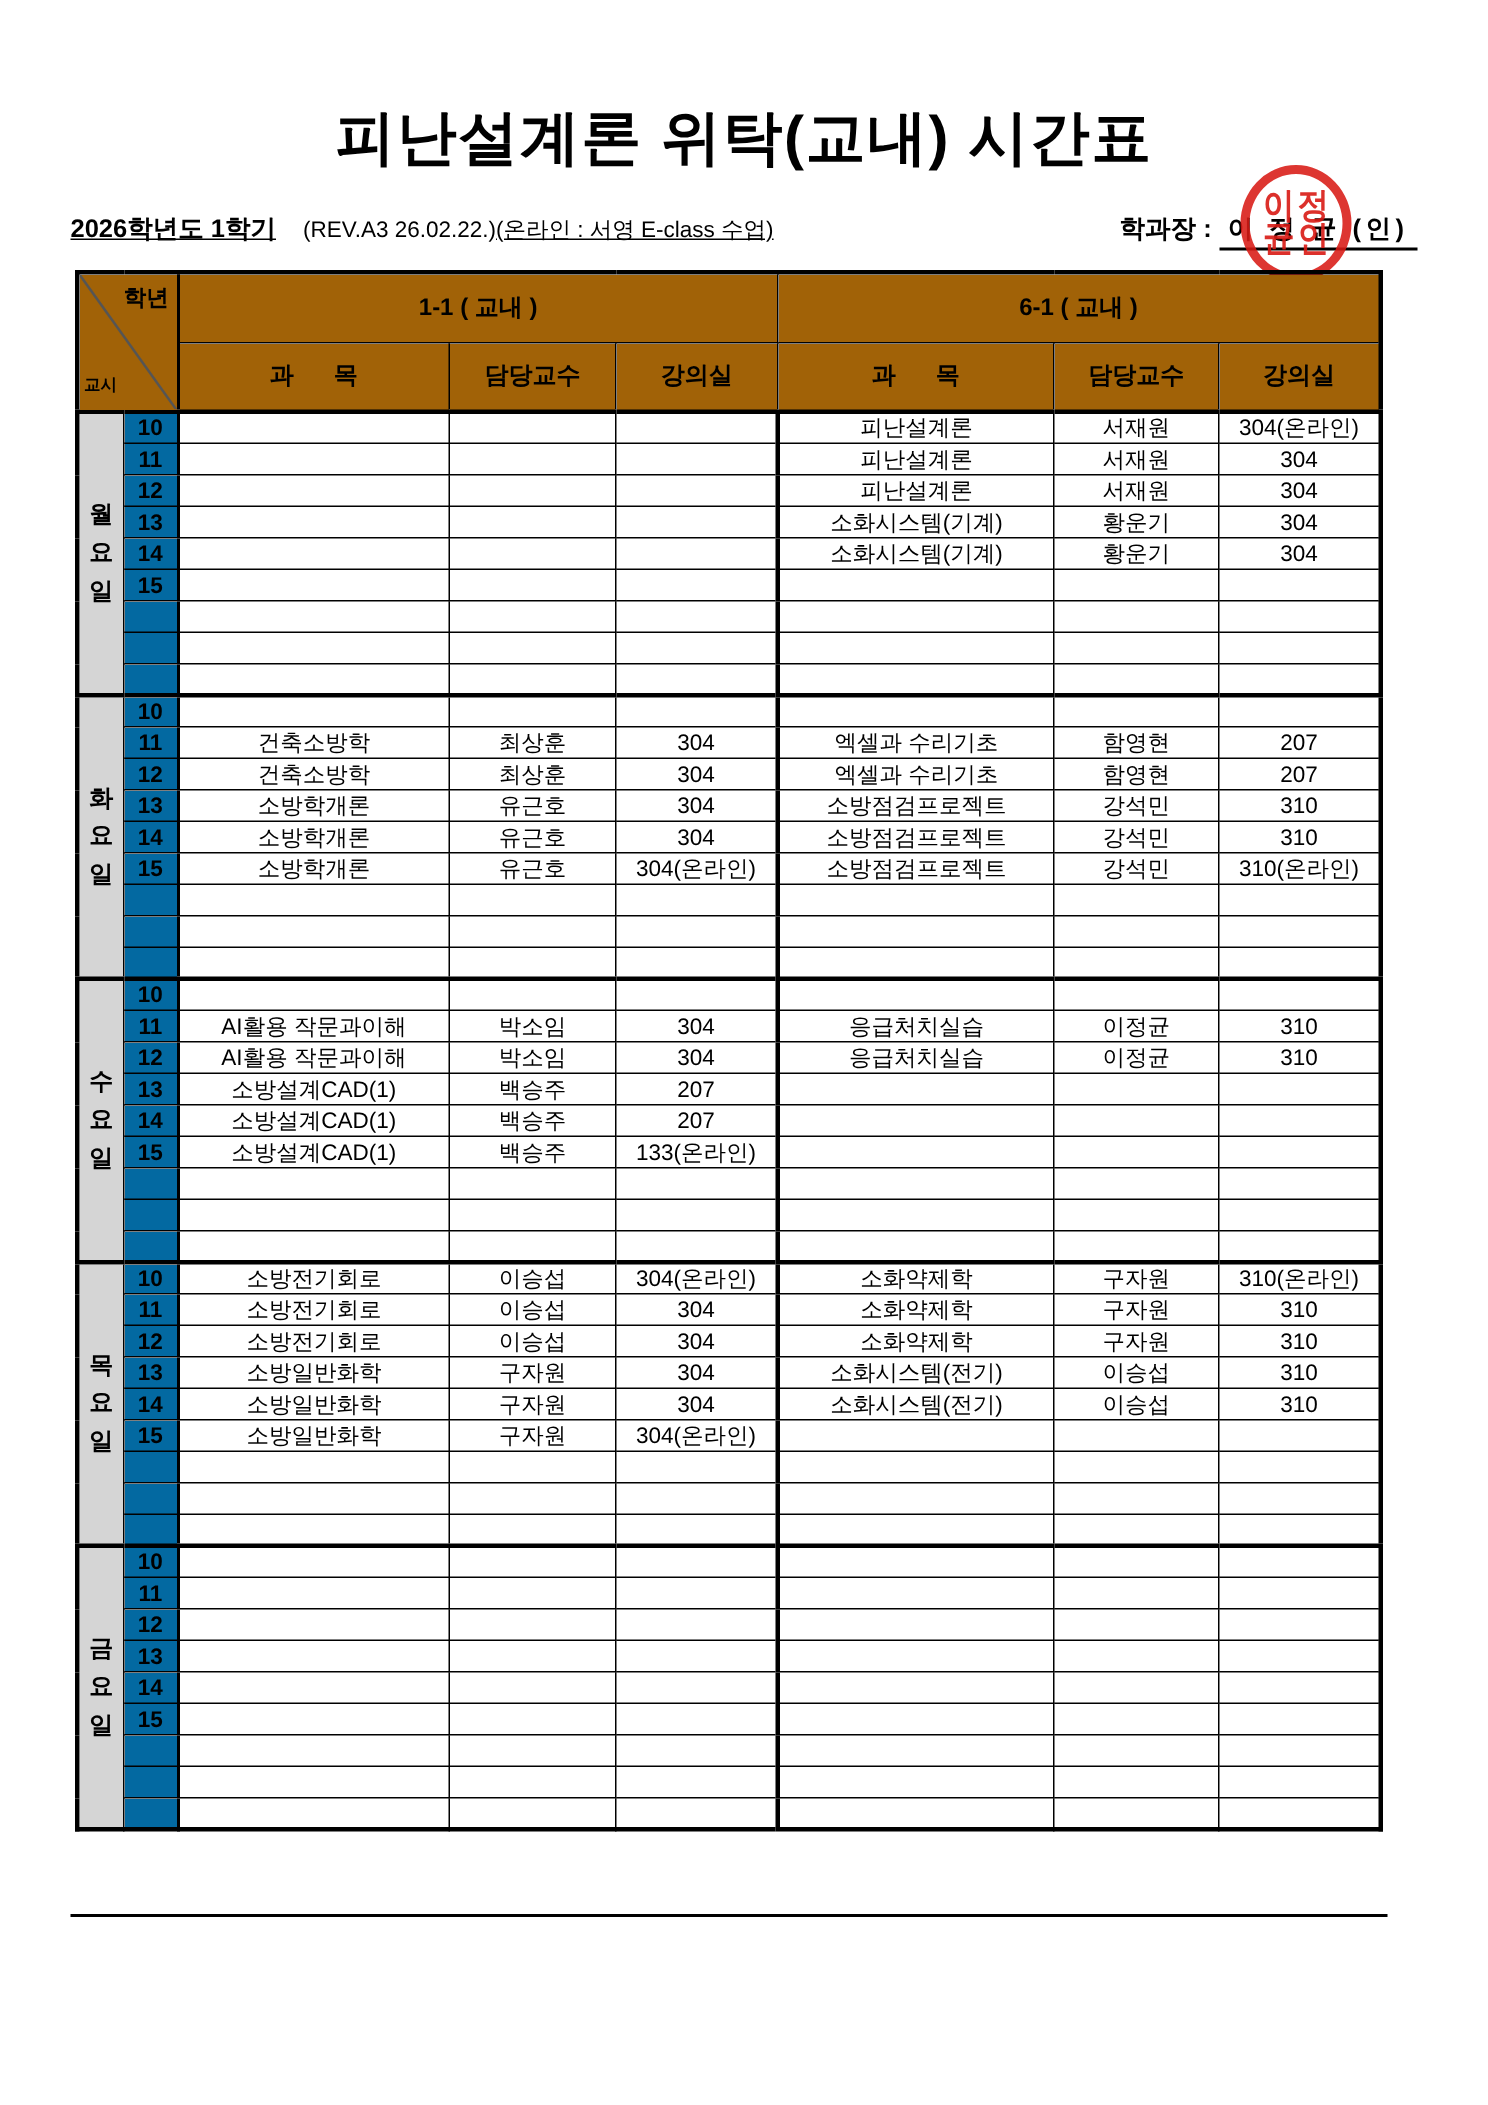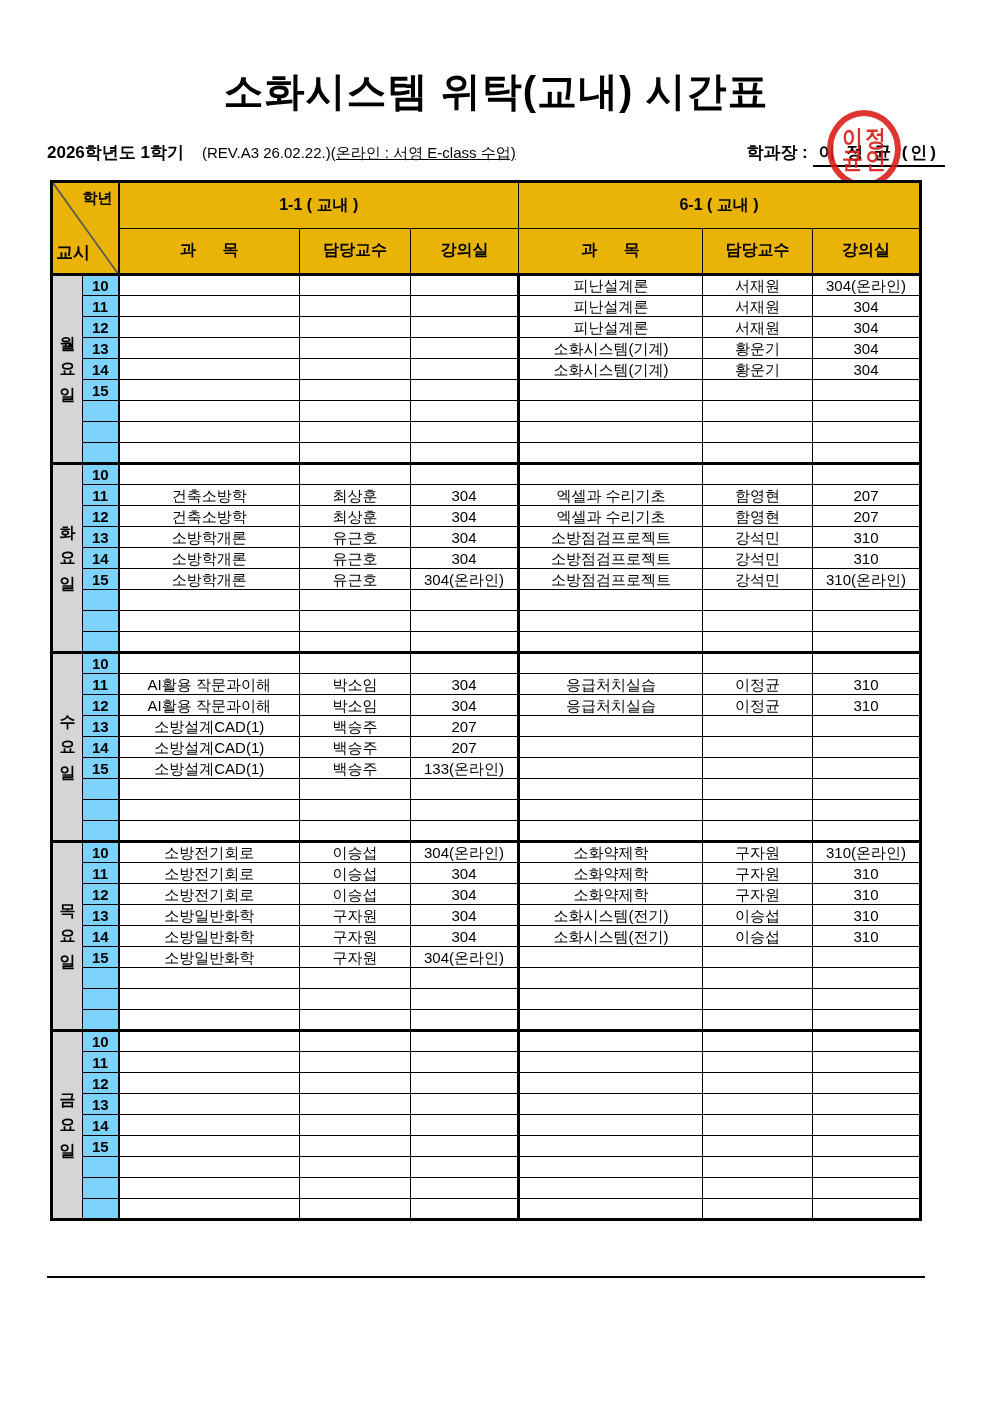--- a/index.html
+++ b/index.html
@@ -8,21 +8,21 @@
     font-family:"Liberation Sans","DejaVu Sans",sans-serif;color:#000;
   }
   .page-title{
     position:absolute;top:64px;left:0;width:100%;text-align:center;
     font-size:40px;font-weight:bold;letter-spacing:1px;
   }
   .meta-row{
     position:absolute;top:141px;left:47px;width:898px;height:24px;
     display:flex;align-items:baseline;font-size:15px;
   }
-  .meta-semester{font-size:17px;font-weight:bold;}
+  .meta-semester{font-size:17px;font-weight:bold;text-decoration:underline;}
   .meta-rev{margin-left:18px;}
   .meta-online{text-decoration:underline;}
   .meta-head{margin-left:auto;font-size:17px;font-weight:bold;white-space:pre;}
   .meta-head-name{
     font-size:17px;font-weight:bold;border-bottom:2px solid #000;
     padding:0 6px 1px 6px;letter-spacing:3px;white-space:pre;
   }
   .stamp{
     position:absolute;left:827px;top:110px;width:74px;height:78px;
     border:6px solid rgba(216,26,20,0.88);border-radius:50%;box-sizing:border-box;
@@ -36,45 +36,45 @@
   table.timetable{
     position:absolute;top:180px;left:50px;
     border-collapse:collapse;table-layout:fixed;
     border:3px solid #000;
   }
   .timetable th,.timetable td{
     border:1px solid #000;box-sizing:border-box;overflow:hidden;
     text-align:center;vertical-align:middle;padding:0 2px;
   }
   .timetable th{
-    background:#eab308;font-size:16px;font-weight:bold;white-space:pre;height:37px;
+    background:#a16207;font-size:16px;font-weight:bold;white-space:pre;height:37px;
   }
   .timetable thead tr:last-child th{border-bottom:3px solid #000;text-align:center;}
   th.corner{position:relative;padding:0;border-right:2px solid #000;}
   th.corner svg{position:absolute;inset:0;width:100%;height:100%;}
   .corner-top{position:absolute;top:6px;right:5px;font-size:15px;}
-  .corner-bottom{position:absolute;bottom:9px;left:3px;font-size:17px;}
+  .corner-bottom{position:absolute;bottom:9px;left:3px;font-size:11px;}
   .timetable td{height:21px;font-size:15px;line-height:1;}
   td.day-cell{
     background:#d5d5d5;font-weight:bold;font-size:16px;line-height:1.6;padding:0;
   }
   td.period-cell{
-    background:#7dd3fc;font-weight:bold;border-right:2px solid #000;
+    background:#0369a1;font-weight:bold;border-right:2px solid #000;
   }
   td.group-start{border-left:3px solid #000;margin-top:31px;}
   .block-top{border-top:3px solid #000 !important;}
   .footer-line{
     position:absolute;top:1276px;left:47px;width:878px;height:0;
     border-top:2px solid #000;
   }
 </style>
 </head>
 <body>
 
-<div class="page-title">소화시스템 위탁(교내) 시간표</div>
+<div class="page-title">피난설계론 위탁(교내) 시간표</div>
 
 <div class="meta-row">
   <span class="meta-semester">2026학년도 1학기</span>
   <span class="meta-rev">(REV.A3 26.02.22.)</span>
   <span class="meta-online">(온라인 : 서영 E-class 수업)</span>
   <span class="meta-head">학과장 : </span>
   <span class="meta-head-name">이 정 균 (인)</span>
 </div>
 
 <div class="stamp">

